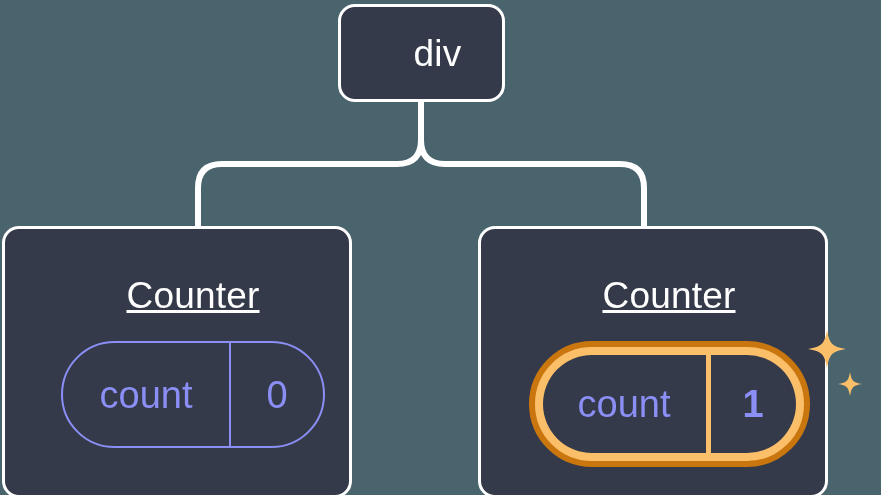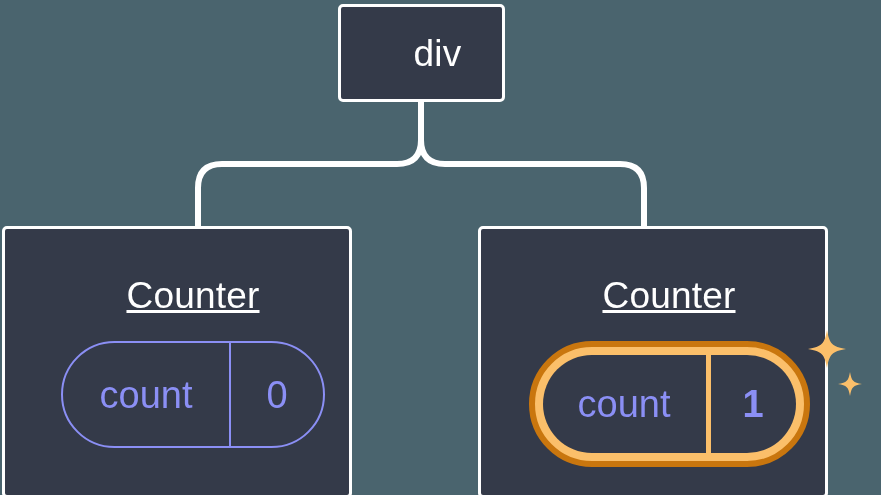--- a/index.html
+++ b/index.html
@@ -30,21 +30,21 @@
     width: 881px;
     height: 495px;
     pointer-events: none;
   }
 
   
   .node {
     position: absolute;
     background: #343a49;
     border: 3px solid #ffffff;
-    border-radius: 5px;
+    border-radius: 17px;
     box-sizing: border-box;
     display: flex;
     flex-direction: column;
     align-items: center;
     padding-left: 32px;
   }
 
   .node-root {
     left: 338px;
     top: 4px;

